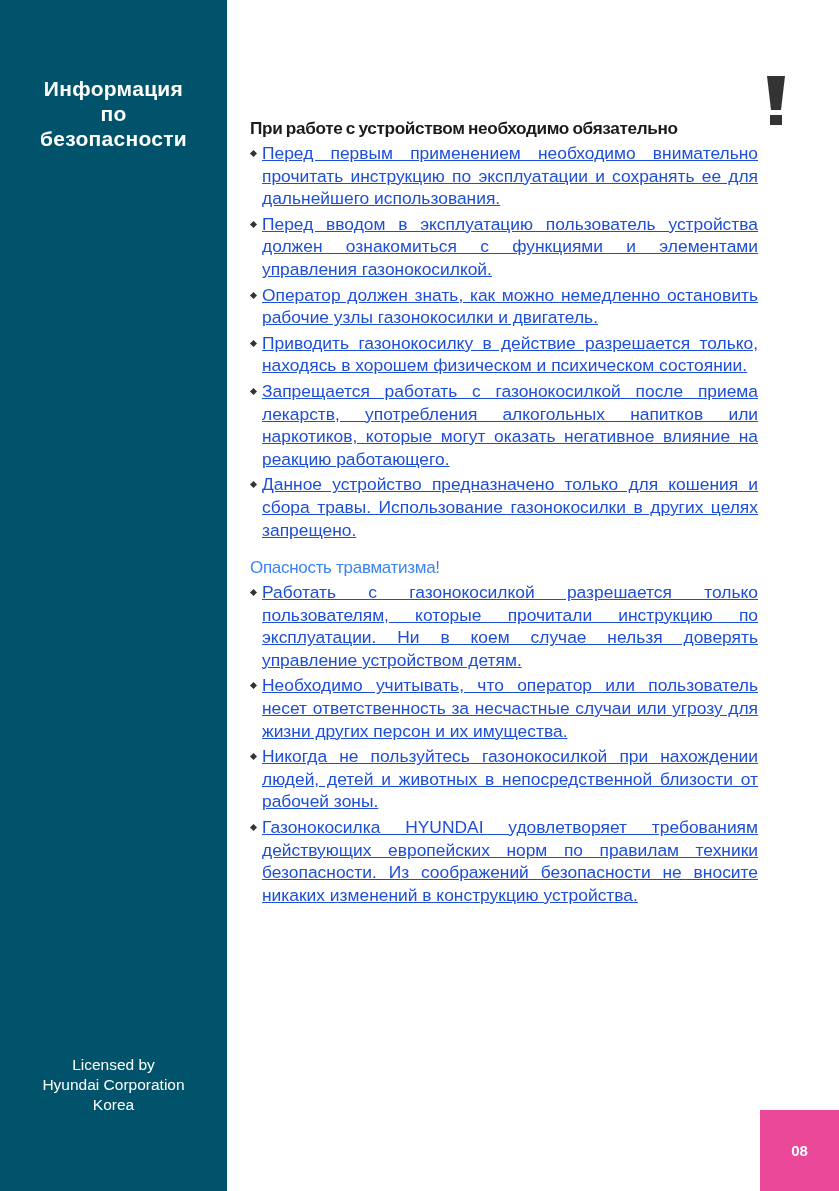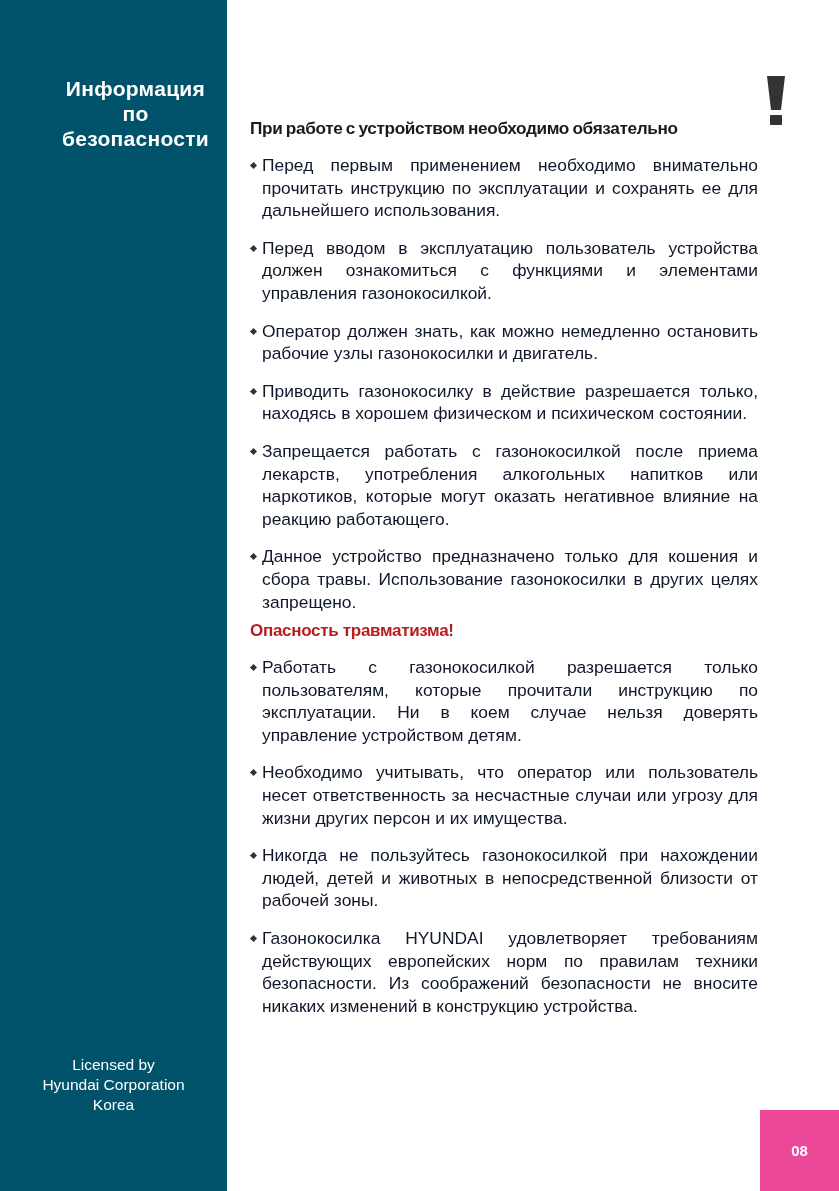--- a/index.html
+++ b/index.html
@@ -9,21 +9,21 @@
     font-family:"Liberation Sans", sans-serif;
     color:#1e1e1e;
   }
   .sidebar {
     position:absolute; left:0; top:0; width:227px; height:1191px;
     background:#00536b;
   }
   .sidebar-title {
     position:absolute; left:0; top:76px; width:227px;
     text-align:center; color:#ffffff; font-weight:bold;
-    font-size:21px; line-height:25px; letter-spacing:0.3px;margin-left:22px;
+    font-size:21px; line-height:25px; letter-spacing:0.3px;
   }
   .sidebar-title div { display:block; }
   .license {
     position:absolute; left:0; top:1055px; width:227px;
     text-align:center; color:#ffffff; font-size:15.5px; line-height:20px;
   }
   .license div { display:block; }
   .page-num-box {
     position:absolute; left:760px; top:1110px; width:79px; height:81px;
     background:#ec4899; color:#ffffff; font-weight:bold;
@@ -36,28 +36,28 @@
     position:absolute; left:765px; top:76px; width:22px; height:50px;
   }
   .heading {
     font-weight:bold; font-size:17.2px; line-height:21px; color:#1a1a1a;
     letter-spacing:-0.35px; word-spacing:-1px;margin-top:40px;
   }
   .heading div { display:block; white-space:nowrap; }
   ul.items { list-style:none; margin:0; padding:0; }
   ul.items li {
     position:relative; padding-left:12px; font-size:17.4px; line-height:22.6px;
-    text-align:justify; margin-top:15px; color:#0f172a;
+    text-align:justify; margin-top:3px; color:#1d4ed8;text-decoration:underline;
   }
   ul.items li::before {
     content:""; position:absolute; left:1px; top:9px; width:5px; height:5px;
     background:#333; transform:rotate(45deg);
   }
   .section2-title {
-    font-weight:bold; font-size:17px; line-height:21px; margin-top:7px; color:#b91c1c;
+    font-weight:normal; font-size:17px; line-height:21px; margin-top:16px; color:#3b82f6;
     letter-spacing:-0.3px;
   }
 </style>
 </head>
 <body>
 
 <div class="sidebar">
   <div class="sidebar-title">
     <div>Информация</div>
     <div>по</div>

